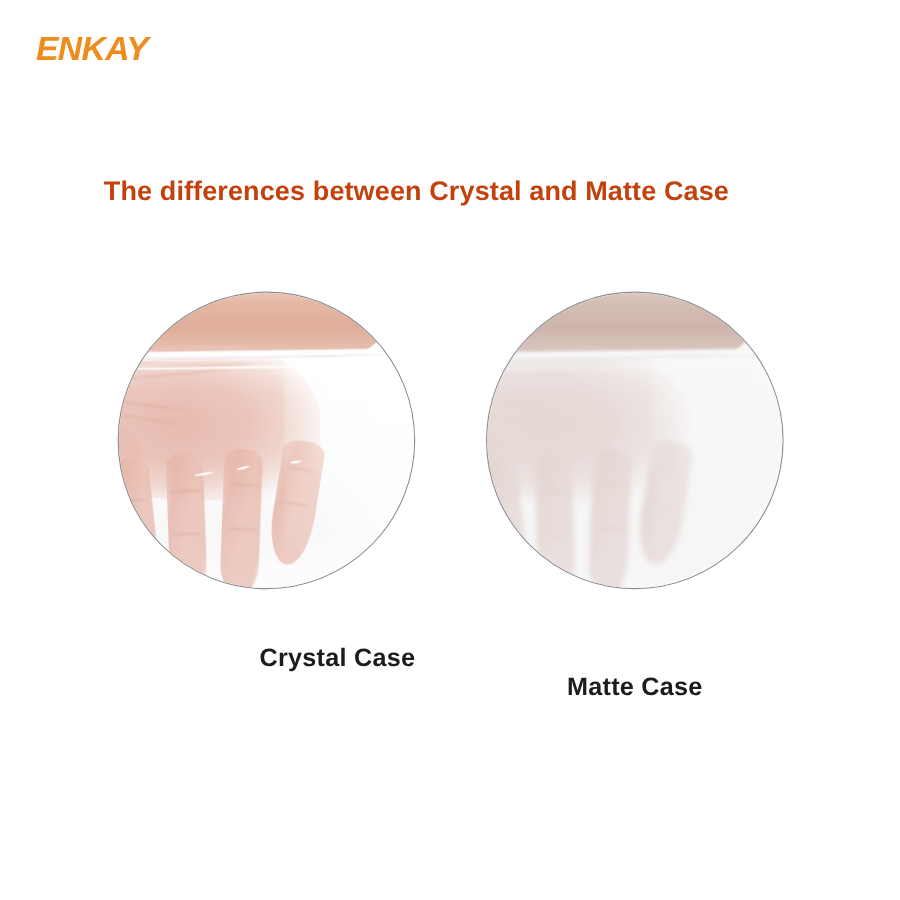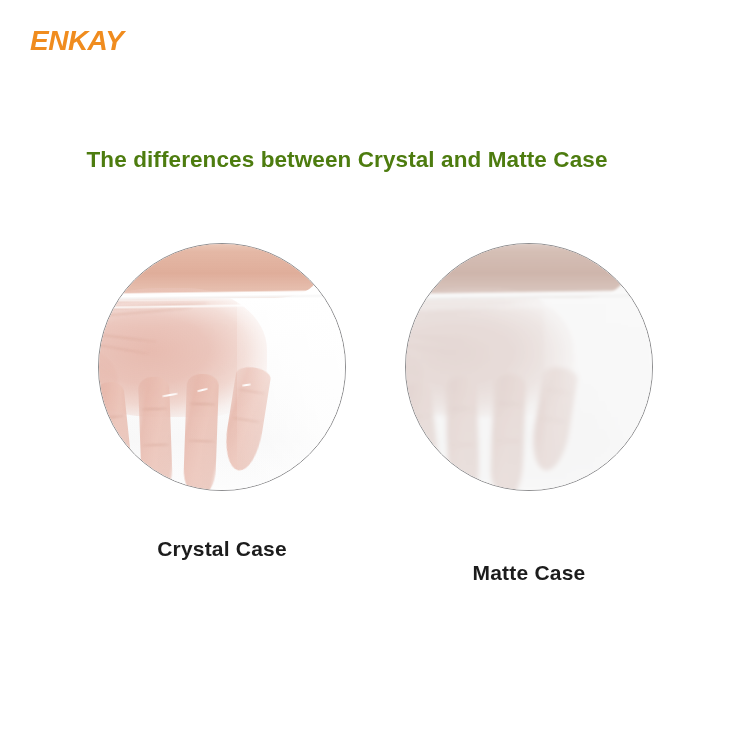--- a/index.html
+++ b/index.html
@@ -41,21 +41,21 @@
 
   
   .headline {
     position: absolute;
     left: 0;
     top: 146px;
     width: 694px;
     text-align: center;
     font-size: 22.5px;
     font-weight: bold;
-    color: #4d7c0f;
+    color: #c2410c;
     letter-spacing: 0.1px;
     line-height: 1.2;
   }
 
   
   .compare-row {
     position: absolute;
     left: 0;
     top: 243px;
     width: 750px;
@@ -299,21 +299,21 @@
   .caption {
     position: absolute;
     top: 537px;
     width: 248px;
     text-align: center;
     font-size: 21px;
     font-weight: bold;
     color: #1c1c1c;
     letter-spacing: 0.2px;
   }
-  .caption.left  { left: 98px; }
+  .caption.left  { left: 98px; text-align: right; }
   .caption.right { left: 405px; margin-top: 24px; }
 </style>
 </head>
 <body>
 
 <div class="page">
 
   <div class="brand">ENKAY</div>
 
   <div class="headline">The differences between Crystal and Matte Case</div>

